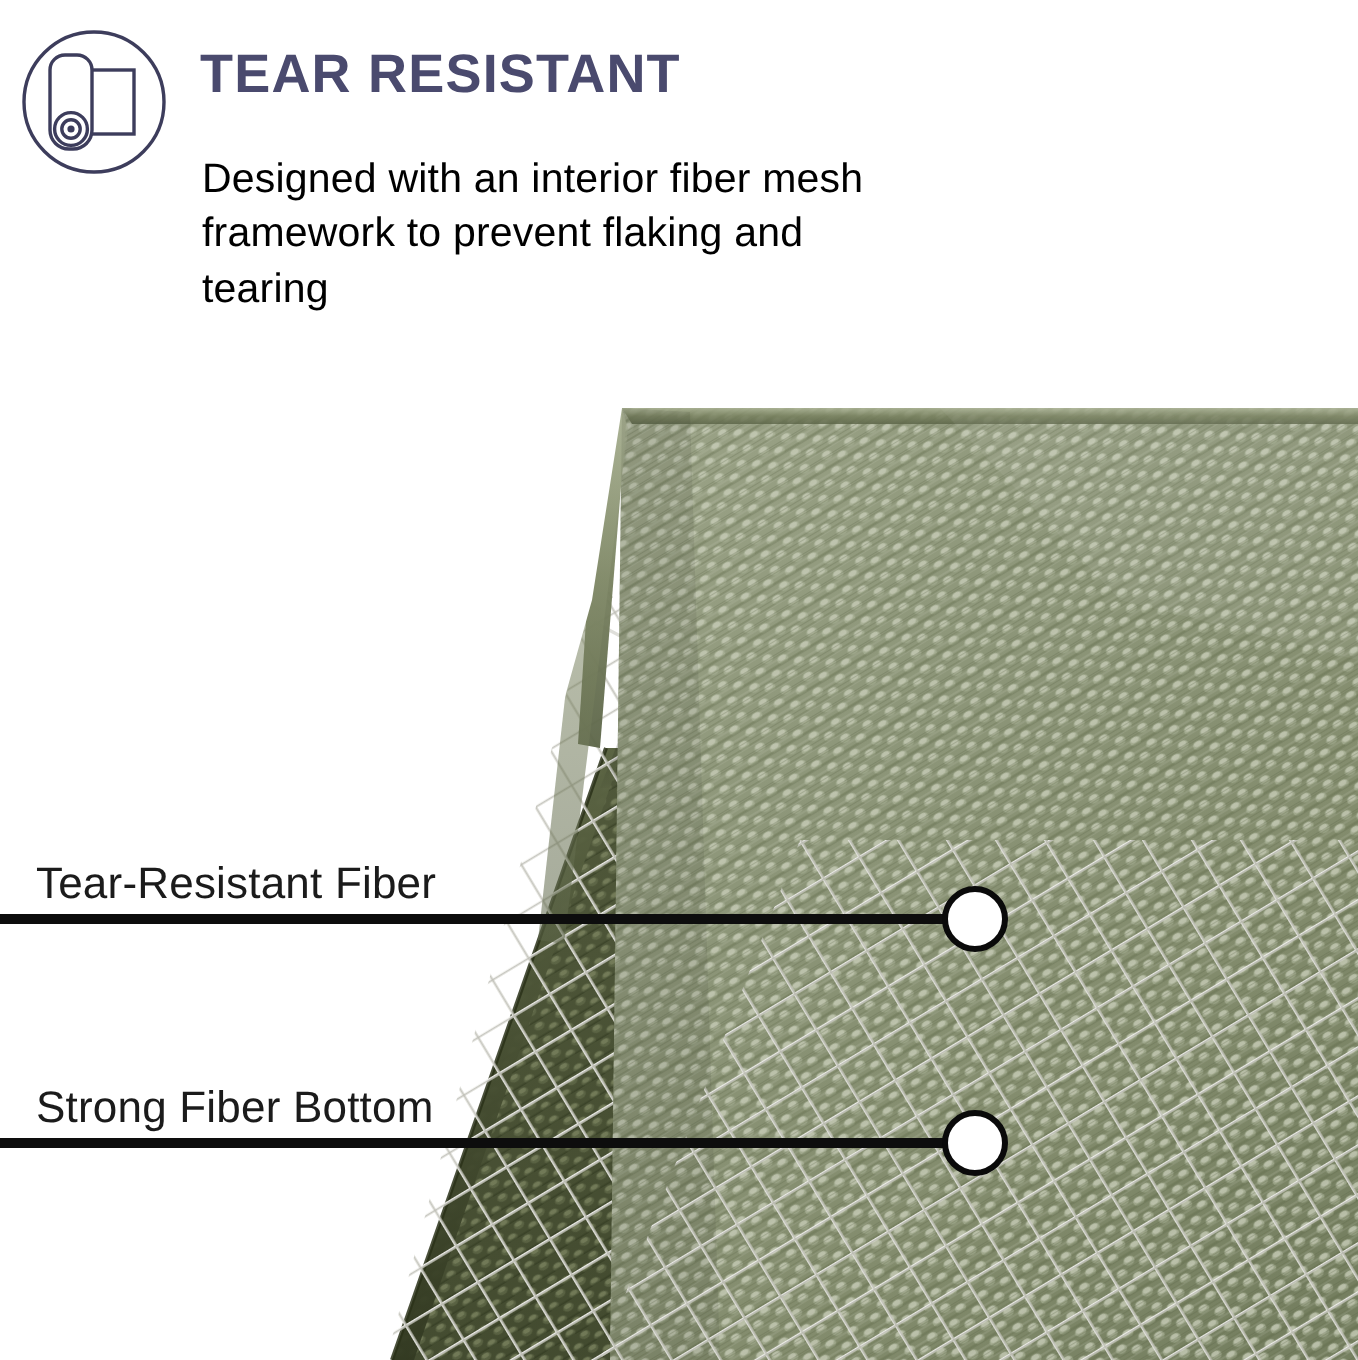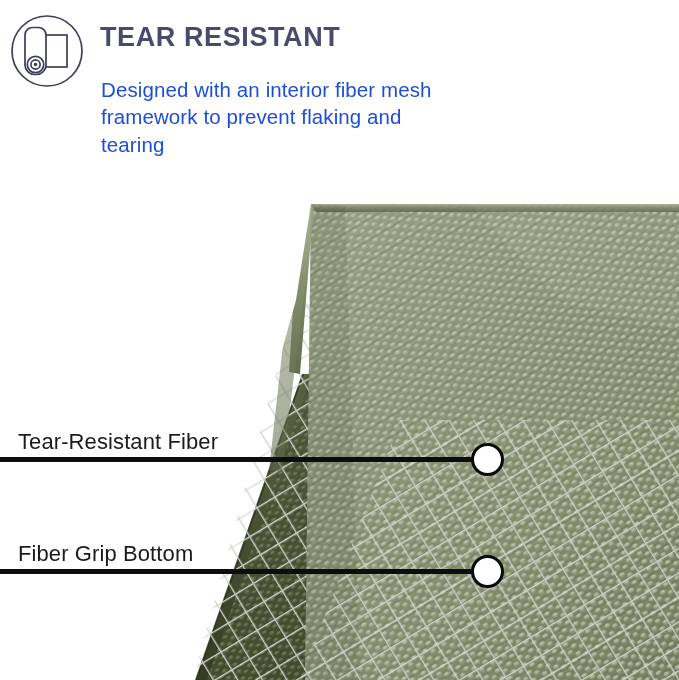--- a/index.html
+++ b/index.html
@@ -33,21 +33,21 @@
     letter-spacing:0.6px;
     color:#4a4a6e;
     line-height:1;
     white-space:nowrap;
   }
   .subhead{
     position:absolute;left:101px;top:76px;
     width:360px;
     font-size:20.5px;
     font-weight:400;
-    color:#1d4ed8;
+    color:#000000;
     line-height:1.33;
     letter-spacing:0.1px;
   }
 
   
   .stage{
     position:absolute;left:0;top:0;width:679px;height:680px;
     pointer-events:none;
   }
 
@@ -239,18 +239,18 @@
   </div>
 
 
   <div class="callout callout-2">
     <div class="c-label">Tear-Resistant Fiber</div>
     <div class="c-rule"></div>
     <div class="c-dot"></div>
   </div>
 
   <div class="callout callout-3">
-    <div class="c-label">Fiber Grip Bottom</div>
+    <div class="c-label">Strong Fiber Bottom</div>
     <div class="c-rule"></div>
     <div class="c-dot"></div>
   </div>
 
 </div>
 
 </body></html>

